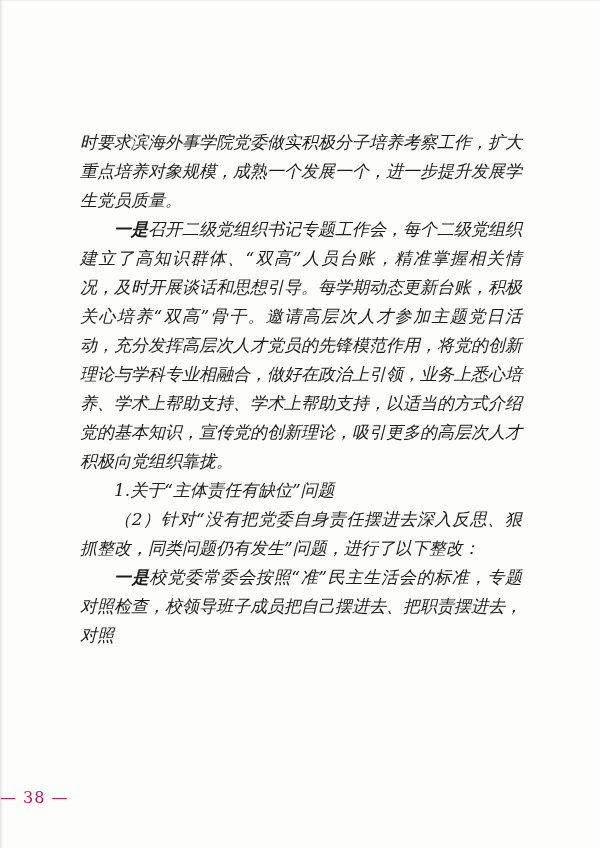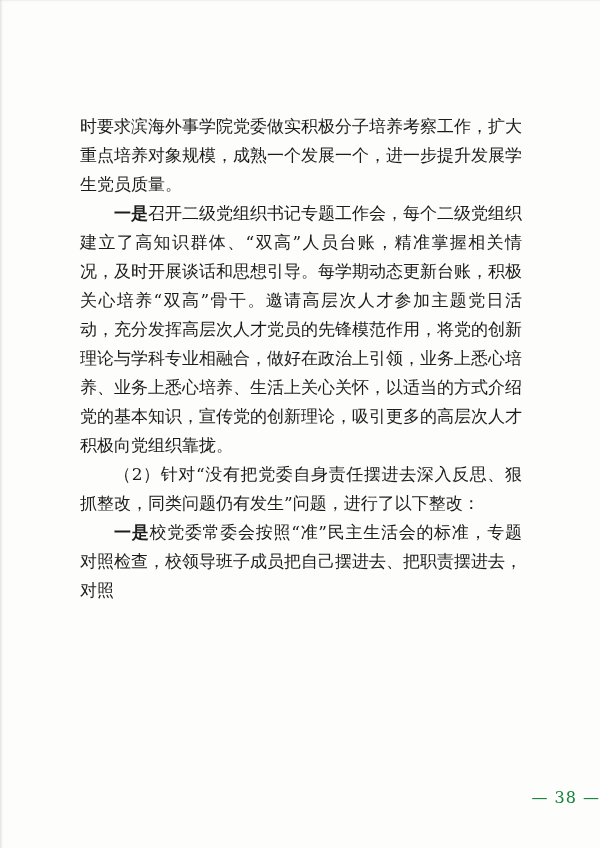--- a/index.html
+++ b/index.html
@@ -22,58 +22,60 @@
   }
   .scan-edge-top {
     position: absolute;
     left: 0; top: 0;
     width: 100%; height: 2px;
     background: linear-gradient(to bottom, rgba(200,200,200,0.3), rgba(255,255,255,0));
   }
   .doc-body {
     position: absolute;
     left: 80px;
-    top: 112px;
+    top: 128px;
     width: 442px;
     color: #1c1c1c;
     font-size: 17px;
     line-height: 29px;
     text-align: justify;
     text-justify: inter-character;
+    font-style: italic;
   }
   p.para {
     margin: 0;
     padding: 0;
   }
   p.para.indent {
     text-indent: 2em;
   }
   p.para.heading {
     font-weight: bold;
   }
   .bold {
     font-weight: bold;
   }
   .page-footer {
     position: absolute;
     left: 0;
     top: 788px;
     width: 100%;
-    text-align: right;
-    color: #15803d;
+    text-align: left;
+    color: #be185d;
     font-size: 16px;
     letter-spacing: 1px;
   }
 </style>
 </head>
 <body>
 
 <div class="scan-edge-left"></div>
 <div class="scan-edge-top"></div>
 
 <div class="doc-body">
     <p class="para"><span>时要求滨海外事学院党委做实积极分子培养考察工作，扩大重点培养对象规模，成熟一个发展一个，进一步提升发展学生党员质量。</span></p>
-    <p class="para indent"><span class="bold">一是</span><span>召开二级党组织书记专题工作会，每个二级党组织建立了高知识群体、“双高”人员台账，精准掌握相关情况，及时开展谈话和思想引导。每学期动态更新台账，积极关心培养“双高”骨干。邀请高层次人才参加主题党日活动，充分发挥高层次人才党员的先锋模范作用，将党的创新理论与学科专业相融合，做好在政治上引领，业务上悉心培养、业务上悉心培养、生活上关心关怀，以适当的方式介绍党的基本知识，宣传党的创新理论，吸引更多的高层次人才积极向党组织靠拢。</span></p>
+    <p class="para indent"><span class="bold">一是</span><span>召开二级党组织书记专题工作会，每个二级党组织建立了高知识群体、“双高”人员台账，精准掌握相关情况，及时开展谈话和思想引导。每学期动态更新台账，积极关心培养“双高”骨干。邀请高层次人才参加主题党日活动，充分发挥高层次人才党员的先锋模范作用，将党的创新理论与学科专业相融合，做好在政治上引领，业务上悉心培养、学术上帮助支持、学术上帮助支持，以适当的方式介绍党的基本知识，宣传党的创新理论，吸引更多的高层次人才积极向党组织靠拢。</span></p>
+    <p class="para indent"><span>1.关于“主体责任有缺位”问题</span></p>
     <p class="para indent"><span>（2）针对“没有把党委自身责任摆进去深入反思、狠抓整改，同类问题仍有发生”问题，进行了以下整改：</span></p>
     <p class="para indent"><span class="bold">一是</span><span>校党委常委会按照“准”民主生活会的标准，专题对照检查，校领导班子成员把自己摆进去、把职责摆进去，对照</span></p>
   </div>
 
 <div class="page-footer">— 38 —</div>
 
 </body></html>

